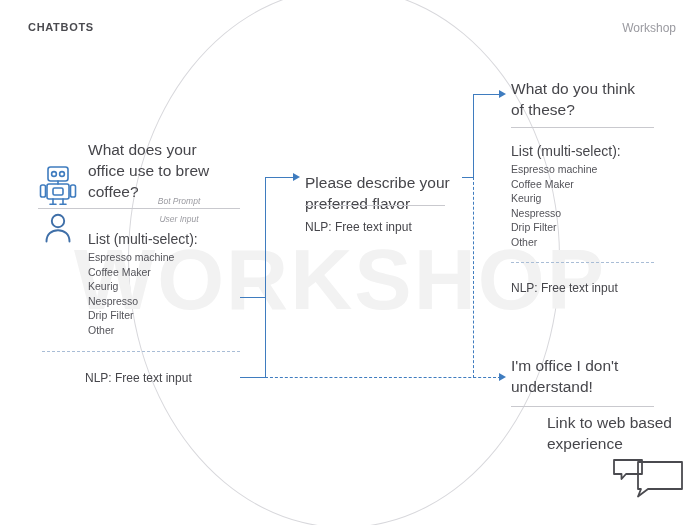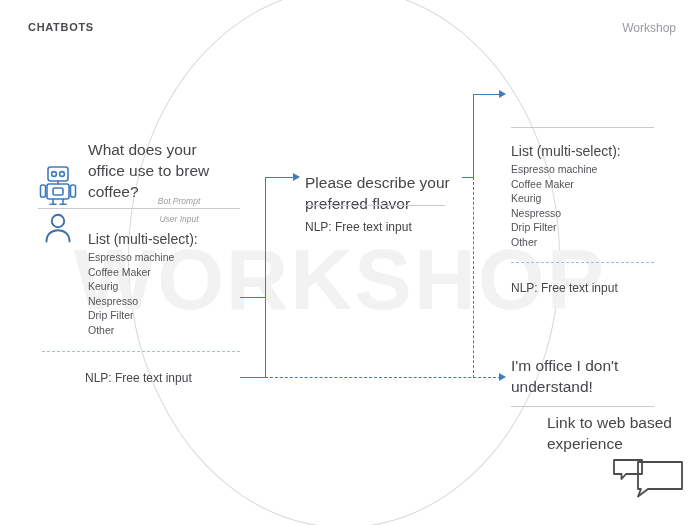--- a/index.html
+++ b/index.html
@@ -197,20 +197,22 @@
 
   <div class="node nlp-text" style="left:85px; top:369px; width:190px;">NLP: Free text input</div>
 
   <div class="node q-text" style="left:305px; top:172px; width:175px;">Please describe your
 preferred flavor</div>
 
   <div class="hr-solid" style="left:305px; top:205px; width:140px;"></div>
 
   <div class="node nlp-text" style="left:305px; top:218px; width:190px;">NLP: Free text input</div>
 
+  <div class="node q-text" style="left:511px; top:78px; width:175px;">What do you think
+of these?</div>
 
   <div class="hr-solid" style="left:511px; top:127px; width:143px;"></div>
 
   <div class="node list-title" style="left:511px; top:142px; width:170px;">List (multi-select):</div>
 
   <div class="node list-items" style="left:511px; top:162px; width:170px;">Espresso machine
 Coffee Maker
 Keurig
 Nespresso
 Drip Filter

